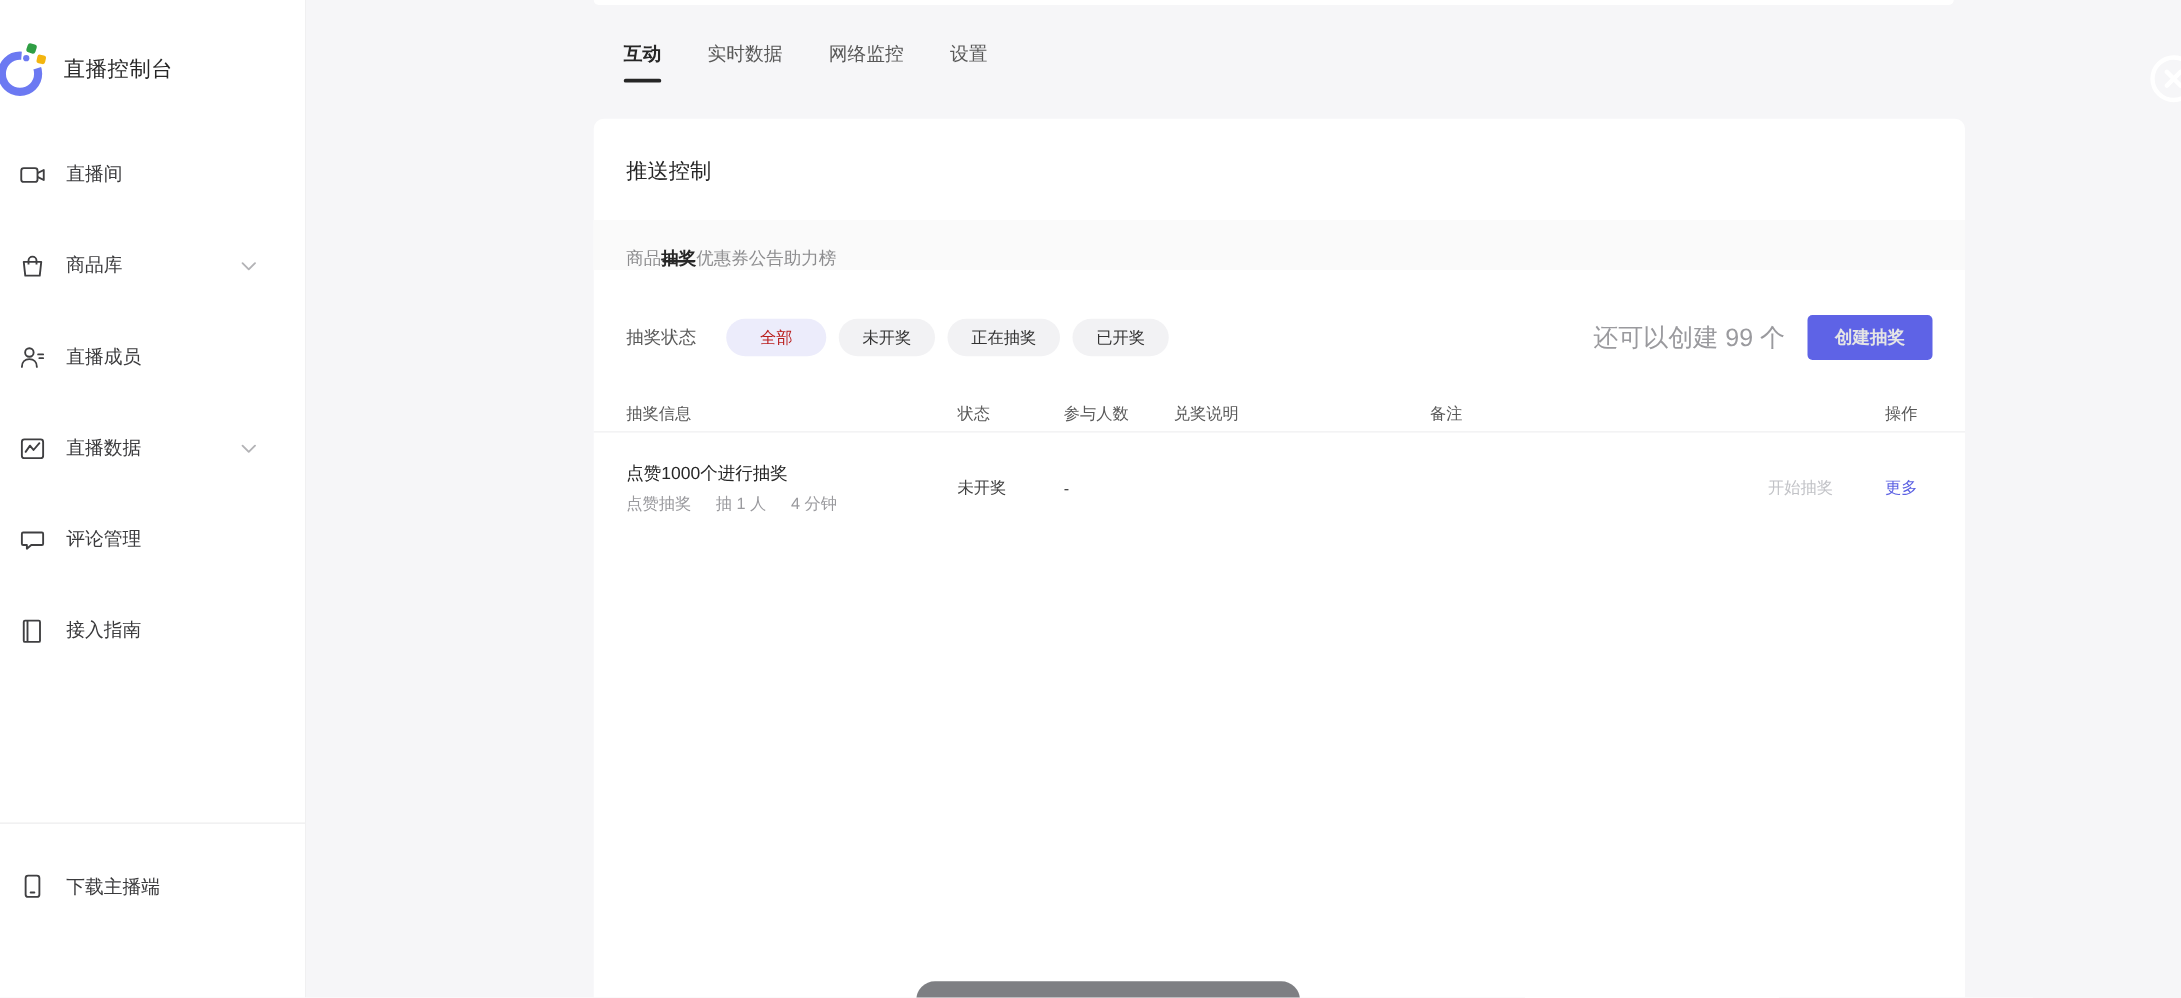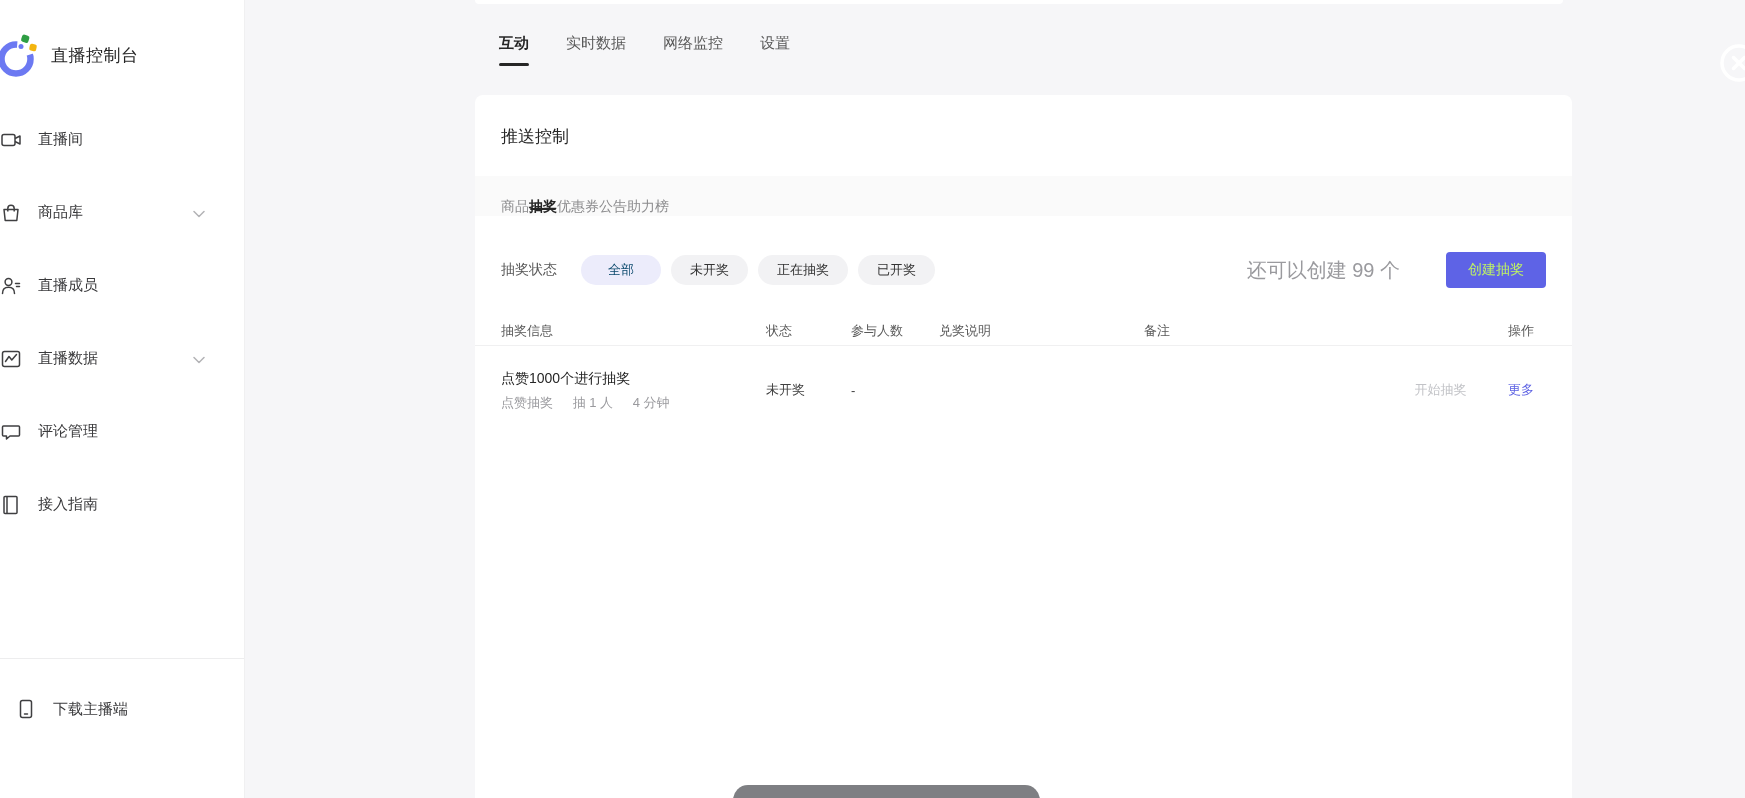--- a/index.html
+++ b/index.html
@@ -6,21 +6,21 @@
   html,body { width:1745px; height:798px; overflow:hidden; }
   body { font-family:"Liberation Sans","DejaVu Sans",sans-serif; background:#f6f6f8; color:#262626; }
   .screen { position:relative; width:1745px; height:798px; display:flex; }
 
   
   .sidebar { position:relative; width:245px; height:100%; background:#fff; border-right:1px solid #f0f0f1; flex:0 0 245px; }
   .logo-row { display:flex; align-items:center; height:60px; margin-top:25px; }
   .logo-svg { margin-left:-4px; flex:0 0 auto; }
   .app-title { font-size:17px; font-weight:400; color:#262626; margin-left:9px; letter-spacing:.5px; }
   .nav { margin-top:18px; }
-  .nav-item { position:relative; display:flex; align-items:center; height:73px; cursor:pointer; }
+  .nav-item { position:relative; display:flex; align-items:center; height:73px; padding-left:15px; cursor:pointer; }
   .nav-icon { width:22px; height:22px; display:flex; align-items:center; justify-content:center; }
   .nav-label { font-size:15px; color:#3a3a3c; margin-left:16px; }
   .chev { position:absolute; left:193px; top:50%; transform:translateY(-50%); }
   .sidebar-divider { position:absolute; left:0; right:0; top:658px; height:1px; background:#ededee; }
   .side-footer { position:absolute; left:0; right:0; top:684px; }
   .foot-item { display:flex; align-items:center; height:50px; padding-left:15px; cursor:pointer; }
   .foot-item .nav-label { font-size:15px; }
 
   
   .main { position:relative; flex:1; height:100%; background:#f6f6f8; }
@@ -34,24 +34,24 @@
   .card-title { margin:30px 0 0 26px; font-size:17px; font-weight:500; color:#262626; line-height:24px; }
   .subtabs { margin-top:27px; height:40px; background:#fafafa; display:flex; align-items:flex-end; padding-left:26px; }
   .subtab { position:relative; display:flex; align-items:center; font-size:14px; color:#8c8c8e; cursor:pointer; }
   .subtab.active { color:#262626; font-weight:700; }
   .subtab.active::after { content:""; position:absolute; left:1px; right:1px; bottom:6px; height:2.5px; background:#262626; border-radius:2px; }
 
   .filter-row { display:flex; align-items:center; margin:38px 26px 0 26px; height:32px; }
   .filter-label { font-size:14px; color:#595959; margin-right:24px; }
   .pills { display:flex; gap:10px; }
   .pill { height:30px; display:flex; align-items:center; padding:0 19px; border-radius:16px; background:#f2f2f4; font-size:13px; color:#333; cursor:pointer; }
-  .pill.selected { background:#ececfb; color:#0c4a6e; padding:0 27px;text-align:right; }
+  .pill.selected { background:#ececfb; color:#b91c1c; padding:0 27px;text-align:right; }
   .filter-spacer { flex:1; }
   .quota { font-size:20px; color:#9a9a9e; margin-right:18px; }
-  .create-btn { height:36px; padding:0 22px; background:#5e63e6; color:#bef264; font-size:14px; font-weight:400; border:none; border-radius:4px; cursor:pointer; font-family:inherit;margin-left:28px; }
+  .create-btn { height:36px; padding:0 22px; background:#5e63e6; color:#e5e5e5; font-size:14px; font-weight:700; border:none; border-radius:4px; cursor:pointer; font-family:inherit; }
 
   .table { margin-top:30px; }
   .trow { display:grid; grid-template-columns:265px 85px 88px 205px 1fr auto; padding:0 38px 0 26px; align-items:center; }
   .thead { height:30px; border-bottom:1px solid #f0f0f1; }
   .th { font-size:13px; color:#595959; }
   .th:last-child { }
   .tbody-row { padding-top:22px; padding-bottom:20px; }
   .cell-main .row-title { font-size:14px; color:#262626; line-height:20px; }
   .cell-main .row-meta { margin-top:6px; font-size:13px; color:#9a9a9e; }
   .row-meta span { margin-right:16px; }

